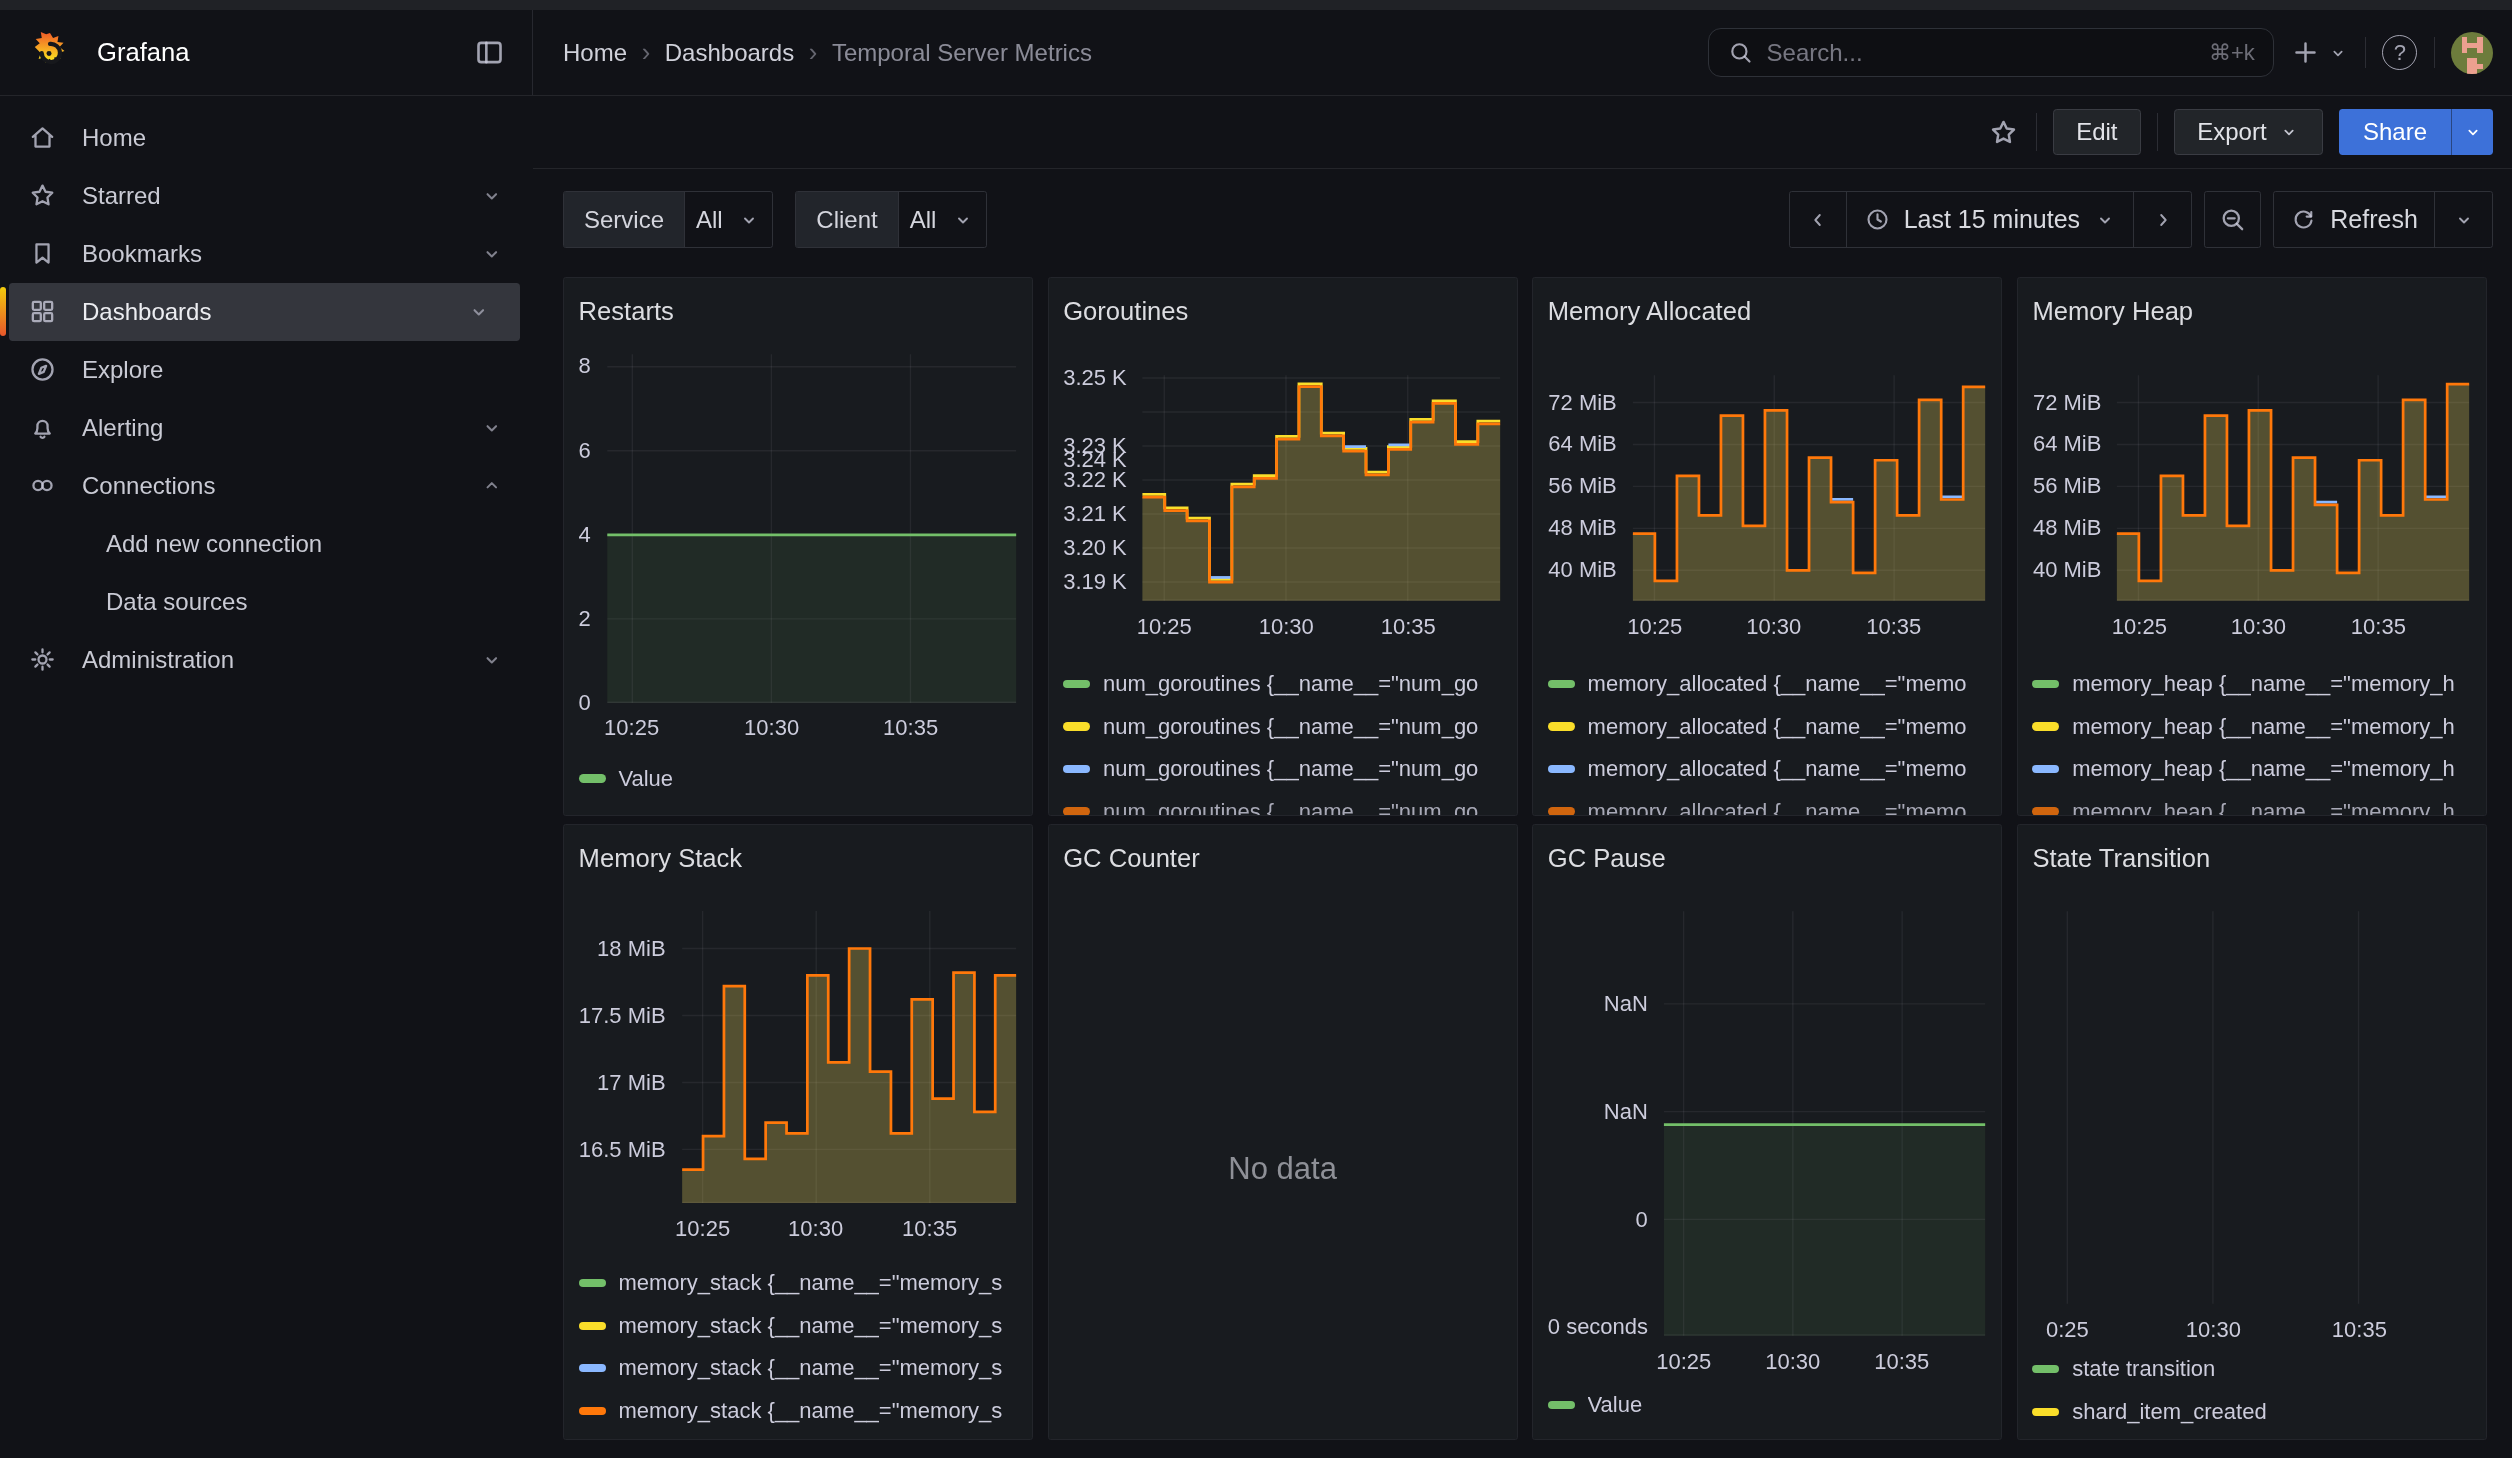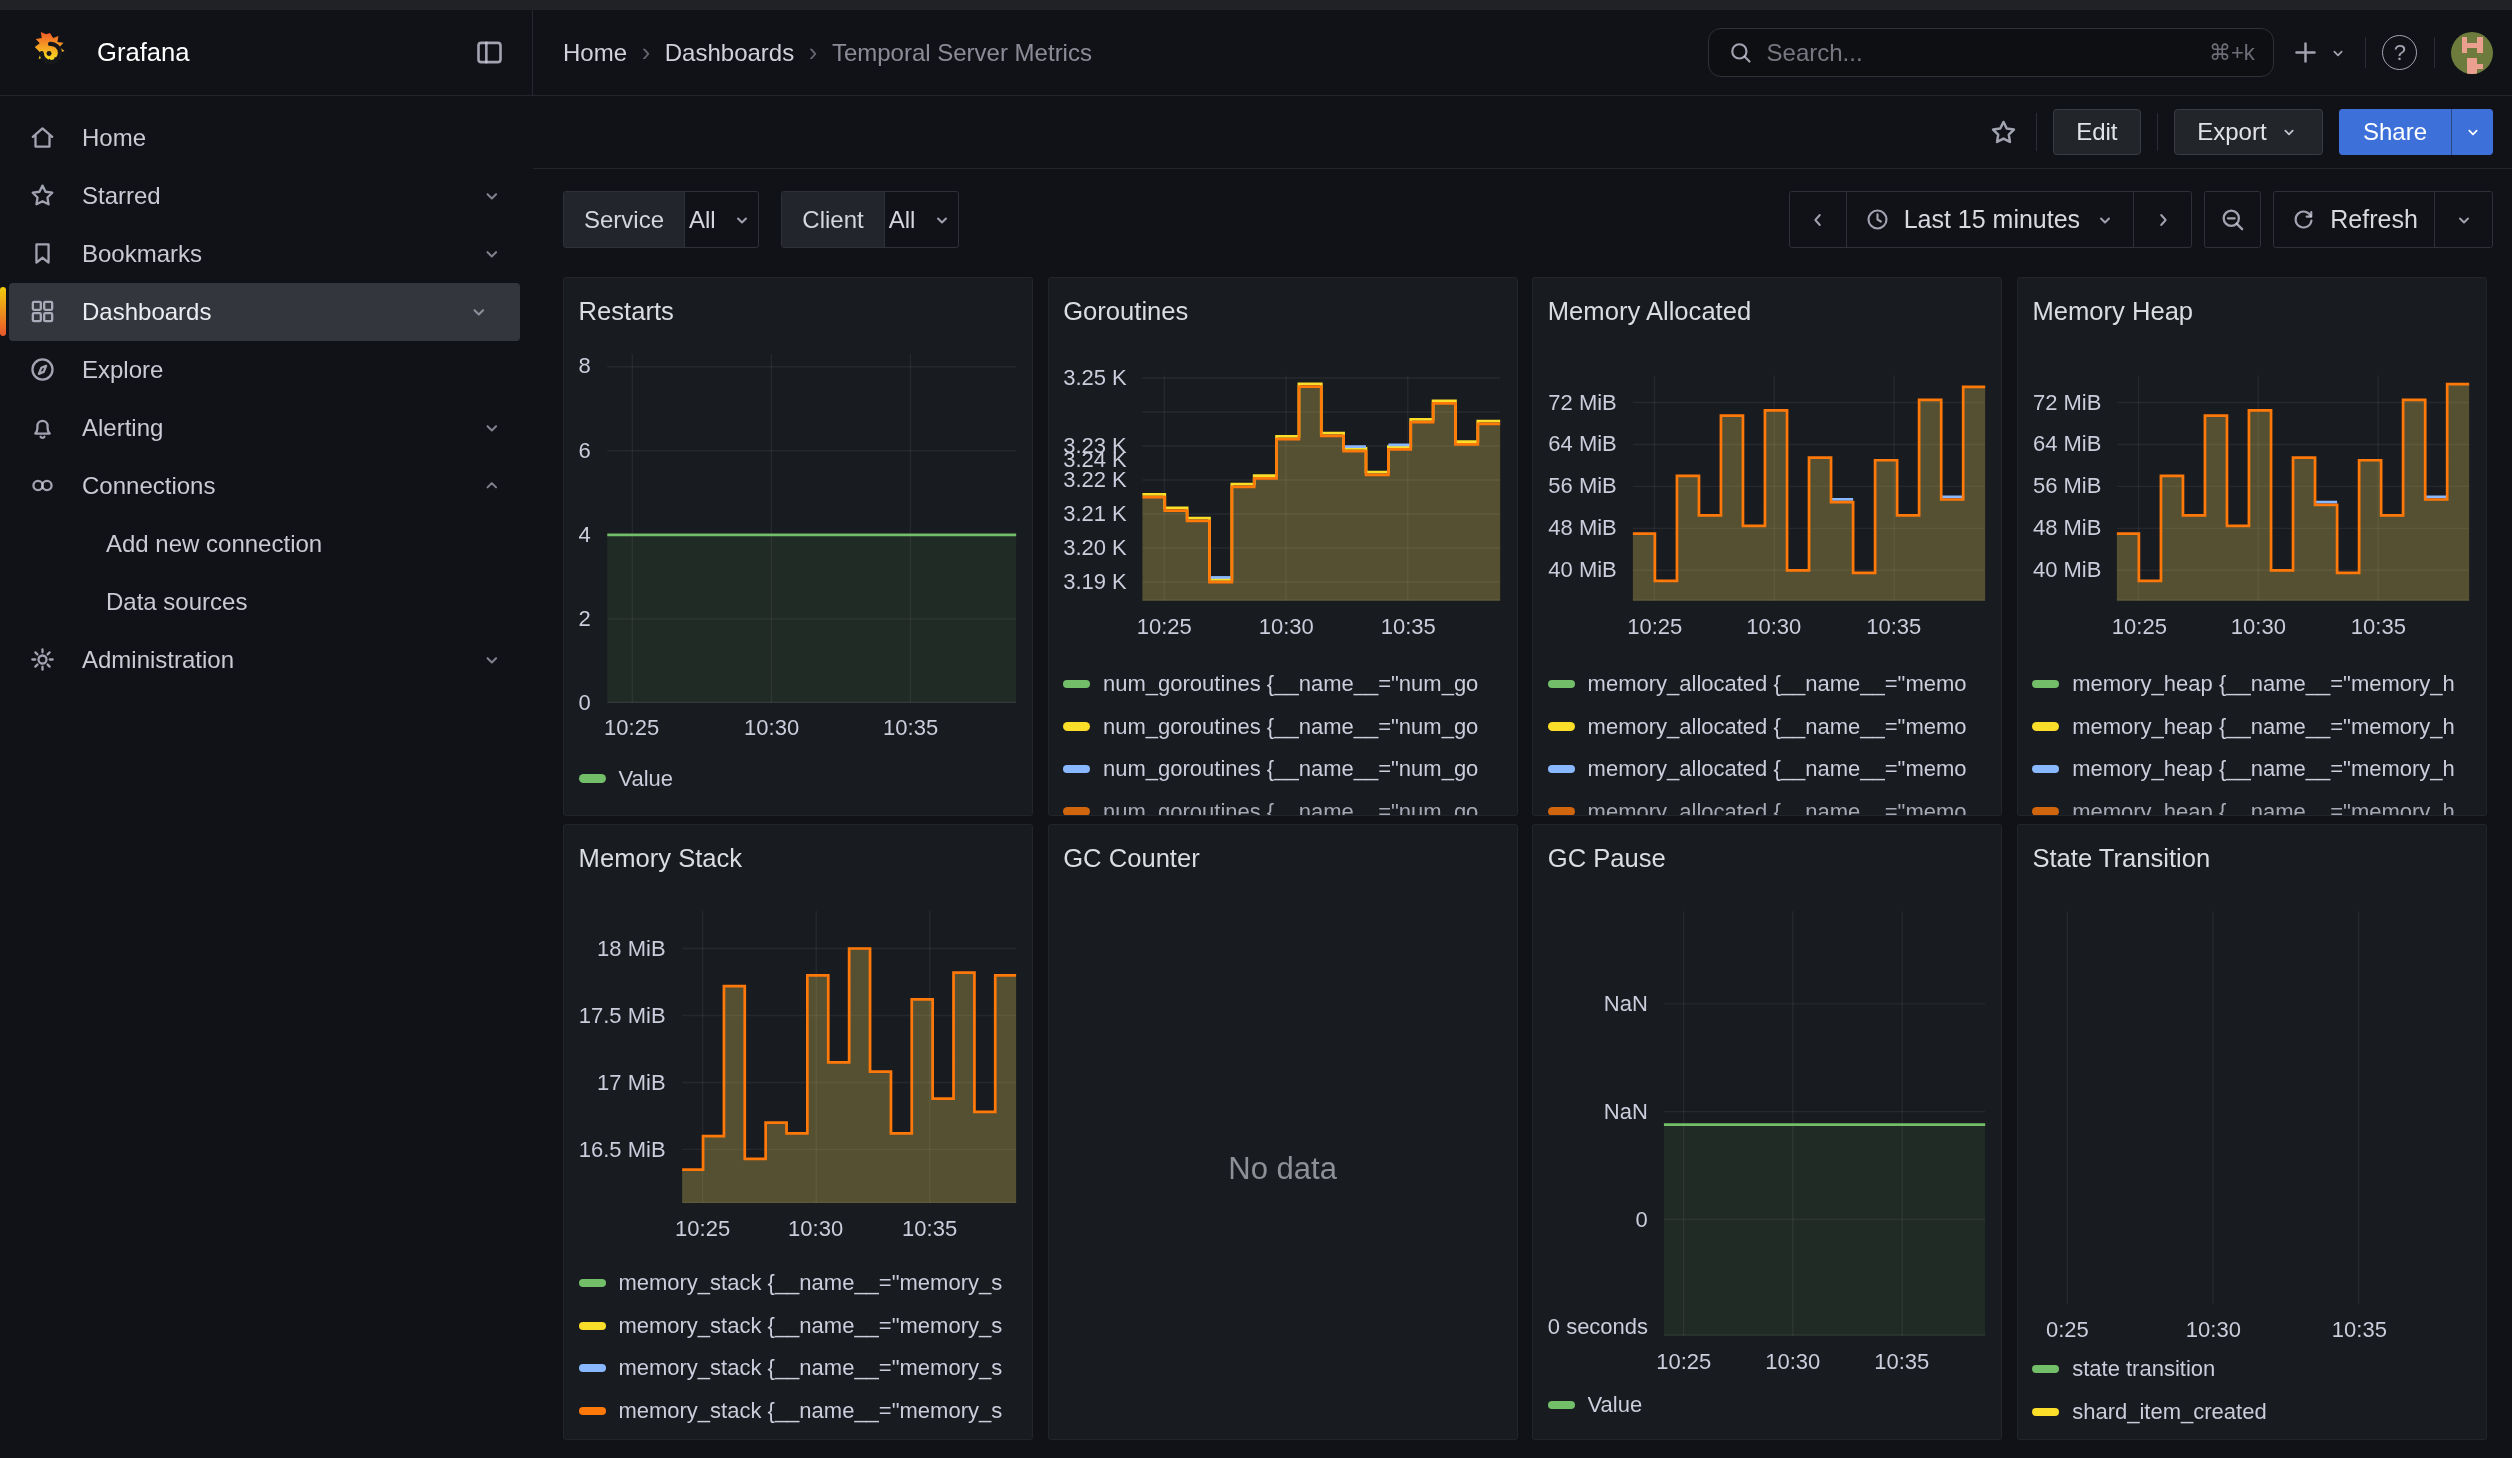--- a/index.html
+++ b/index.html
@@ -51,21 +51,21 @@
   .tb-divider{width:0.9px;height:38px;background:rgba(204,204,220,.15)}
   .btn{height:46px;display:flex;align-items:center;gap:11px;font-size:24px;color:#e2e3e8;background:#222529;border:0.9px solid var(--btn-border);border-radius:3.7px;padding:0 22px;cursor:pointer;font-family:inherit}
   .btn .caret svg{stroke:#c4c5cf}
   .share-group{display:flex;cursor:pointer}
   .share-main{height:46px;display:flex;align-items:center;background:var(--blue);color:#fff;font-size:24px;font-weight:500;padding:0 24px;border-radius:3.7px 0 0 3.7px}
   .share-caret{width:42px;height:46px;background:var(--blue);border-left:0.9px solid rgba(17,18,23,.45);border-radius:0 3.7px 3.7px 0;display:flex;align-items:center;justify-content:center}
 
   .controls-row{height:57px;flex:none;margin-top:22px;display:flex;align-items:center}
   .var-ctl{display:flex;align-items:stretch;height:57px;border:0.9px solid var(--ctl-border);border-radius:2.7px;margin-right:22px;cursor:pointer}
   .var-label{display:flex;align-items:center;padding:0 20px;background:#22252b;font-size:24px;color:#d4d5dd;border-right:0.9px solid var(--ctl-border)}
-  .var-value{display:flex;align-items:center;gap:14.6px;padding:0 4px;font-size:24px;color:#d4d5dd;font-weight:500}
+  .var-value{display:flex;align-items:center;gap:14.6px;padding:0 11px;font-size:24px;color:#d4d5dd;font-weight:500}
   .time-cluster{margin-left:auto;display:flex;align-items:center;gap:12px}
   .tp-group{display:flex;align-items:stretch;height:57px;border:0.9px solid var(--ctl-border);border-radius:2.7px;overflow:hidden}
   .tp-seg{display:flex;align-items:center;justify-content:center;padding:0 16.4px;cursor:pointer;gap:12.8px;font-size:25px;color:#d8d9df;font-weight:500}
   .tp-seg + .tp-seg{border-left:0.9px solid var(--ctl-border)}
   .sq-btn{width:57px;height:57px;border:0.9px solid var(--ctl-border);border-radius:2.7px;display:flex;align-items:center;justify-content:center;cursor:pointer;background:none}
 
   
   .panels{display:grid;grid-template-columns:repeat(4,470px);grid-template-rows:539px 616px;column-gap:14.6px;row-gap:8.2px;margin-top:29px}
   .panel{background:var(--panel);border:0.9px solid var(--panel-border);border-radius:2.7px;overflow:hidden;position:relative}
   .panel h2{font-size:25.6px;font-weight:500;color:#dcdde1;padding:18px 14.6px 0;line-height:31px;cursor:pointer}

